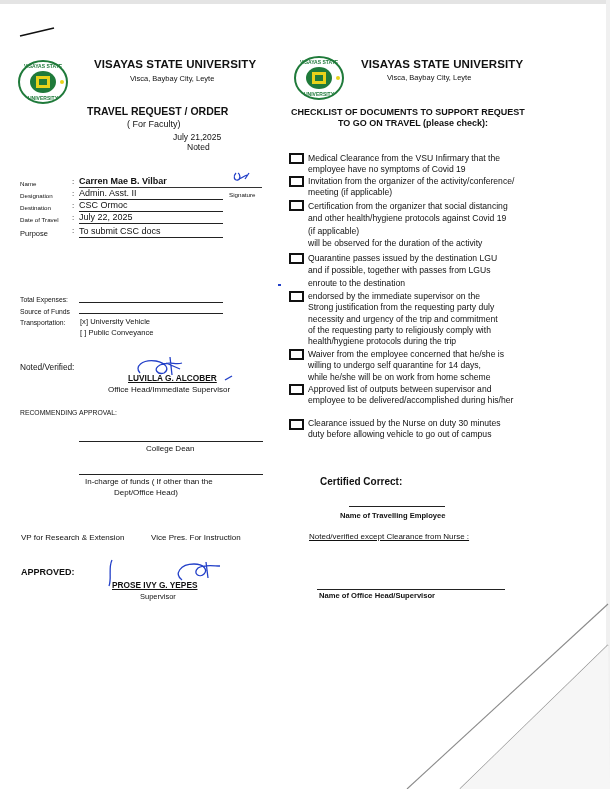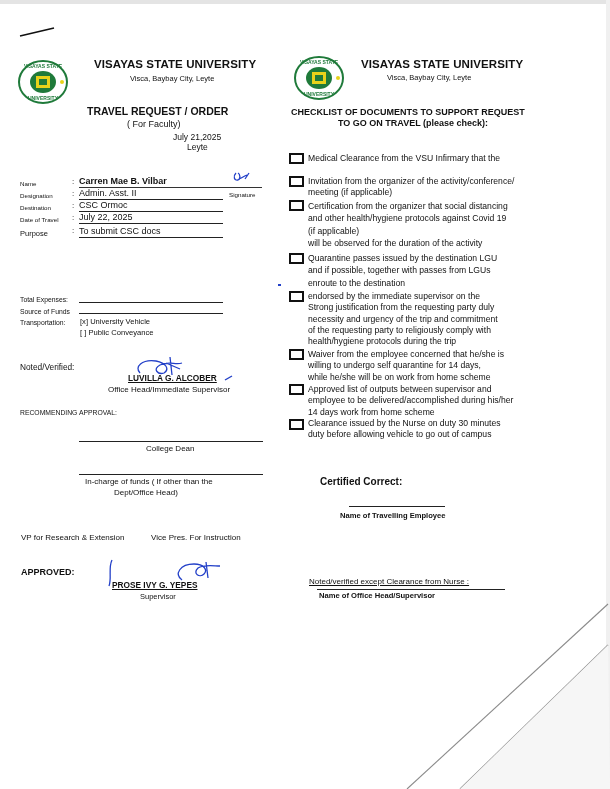--- a/index.html
+++ b/index.html
@@ -42,21 +42,21 @@
   <text x="25" y="40" font-size="5" text-anchor="middle" fill="#1f7a3a" font-weight="bold">UNIVERSITY</text>
   <circle cx="44" cy="22" r="2" fill="#e8d21a"></circle>
 </svg>
 
 <div class="abs uni" style="left:94px;top:58px">VISAYAS STATE UNIVERSITY</div>
 <div class="abs addr" style="left:130px;top:74px">Visca, Baybay City, Leyte</div>
 
 <div class="abs title" style="left:87px;top:105px">TRAVEL REQUEST / ORDER</div>
 <div class="abs sub" style="left:127px;top:119px">( For Faculty)</div>
 <div class="abs" style="left:173px;top:132px;font-size:8.5px">July 21,2025</div>
-<div class="abs" style="left:187px;top:142px;font-size:8.5px">Leyte</div>
+<div class="abs" style="left:187px;top:142px;font-size:8.5px">Noted</div>
 
 <div class="abs lbl" style="left:20px;top:180px">Name</div>
 <div class="abs colon" style="left:72px;top:177px">:</div>
 <div class="fieldval bold" style="left:79px;top:175px;width:183px;border-bottom-color:#333">Carren Mae B. Vilbar</div>
 
 <div class="abs lbl" style="left:20px;top:192px">Designation</div>
 <div class="abs colon" style="left:72px;top:189px">:</div>
 <div class="fieldval" style="left:79px;top:187px;width:144px">Admin. Asst. II</div>
 
 <div class="abs lbl" style="left:20px;top:204px">Destination</div>
@@ -124,20 +124,21 @@
 </svg>
 <div class="abs uni" style="left:361px;top:58px">VISAYAS STATE UNIVERSITY</div>
 <div class="abs addr" style="left:387px;top:73px">Visca, Baybay City, Leyte</div>
 
 <div class="abs" style="left:291px;top:107px;font-size:9px;font-weight:bold">CHECKLIST OF DOCUMENTS TO SUPPORT REQUEST</div>
 <div class="abs" style="left:338px;top:118px;font-size:9px;font-weight:bold">TO GO ON TRAVEL (please check):</div>
 
 <div class="chk" style="left:289px;top:153px"></div>
 <div class="item" style="left:308px;top:153px">
   <div>Medical Clearance from the VSU Infirmary that the</div>
+    <div>employee have no symptoms of Covid 19</div>
 </div>
 
 <div class="chk" style="left:289px;top:176px"></div>
 <div class="item" style="left:308px;top:176px">
   <div>Invitation from the organizer of the activity/conference/</div>
     <div>meeting (if applicable)</div>
 </div>
 
 <div class="chk" style="left:289px;top:200px"></div>
 <div class="item" style="left:308px;top:200px;line-height:12.4px">
@@ -168,34 +169,33 @@
 <div class="item" style="left:308px;top:349px">
   <div>Waiver from the employee concerned that he/she is</div>
     <div>willing to undergo self quarantine for 14 days,</div>
     <div>while he/she will be on work from home scheme</div>
 </div>
 
 <div class="chk" style="left:289px;top:384px"></div>
 <div class="item" style="left:308px;top:384px">
   <div>Approved list of outputs between supervisor and</div>
     <div>employee to be delivered/accomplished during his/her</div>
-    <div>14 days work from home scheme</div>
 </div>
 
 <div class="chk" style="left:289px;top:419px"></div>
 <div class="item" style="left:308px;top:418px">
   <div>Clearance issued by the Nurse on duty 30 minutes</div>
     <div>duty before allowing vehicle to go out of campus</div>
 </div>
 
 <div class="abs smallb" style="left:320px;top:476px;font-size:10px">Certified Correct:</div>
 <div class="line" style="left:349px;top:506px;width:96px;border-top-width:1px"></div>
 <div class="abs smallb" style="left:340px;top:511px;font-size:7.6px">Name of Travelling Employee</div>
 
-<div class="abs" style="left:309px;top:577px;font-size:8px;text-decoration:underline">Noted/verified except Clearance from Nurse :</div>
+<div class="abs" style="left:309px;top:532px;font-size:8px;text-decoration:underline">Noted/verified except Clearance from Nurse :</div>
 <div class="line" style="left:317px;top:589px;width:188px"></div>
 <div class="abs smallb" style="left:319px;top:591px;font-size:7.6px">Name of Office Head/Supervisor</div>
 
 <svg class="corner" width="610" height="789">
   <path d="M407 789 L608 604" stroke="#8a8a8a" stroke-width="1.1" fill="none"></path>
   <path d="M460 789 L608 645" stroke="#8a8a8a" stroke-width="1.1" fill="none"></path>
   <path d="M460 789 L608 645 L610 789 Z" fill="#f6f6f6"></path>
 </svg>
 
 </body></html>

